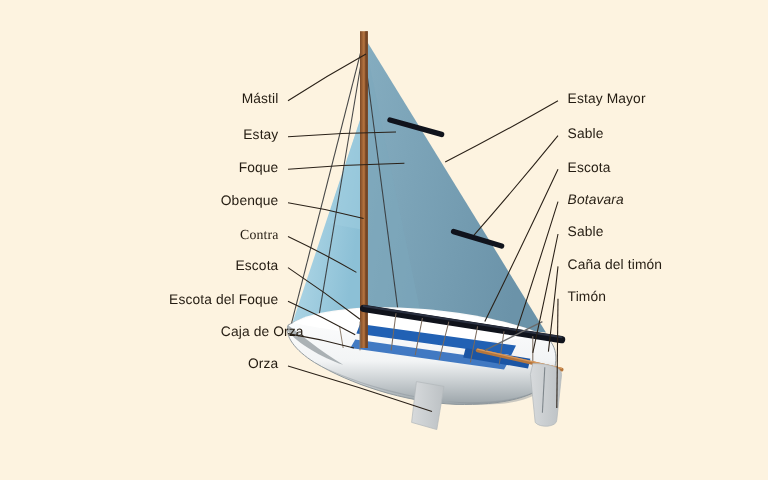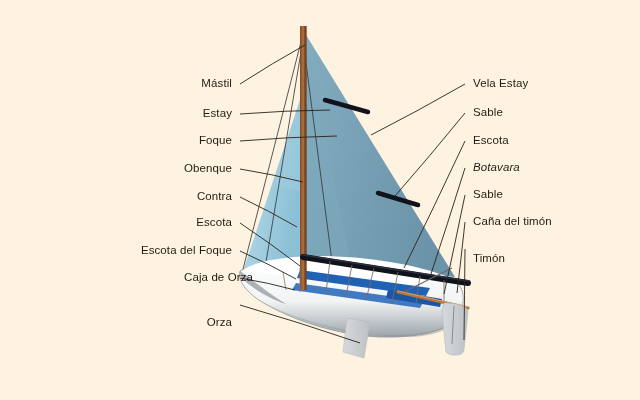--- a/index.html
+++ b/index.html
@@ -155,29 +155,29 @@
         <path d="M465,222 Q461,259 457,293"></path>
         <path d="M465,249 Q464.5,296 464,340"></path>
       </g>
   </svg>
 
   <div id="labels-left-layer">
       <div class="lbl left" style="top: 78px; right: 408px;">Mástil</div>
       <div class="lbl left" style="top: 108px; right: 408px;">Estay</div>
       <div class="lbl left" style="top: 135px; right: 408px;">Foque</div>
       <div class="lbl left" style="top: 163px; right: 408px;">Obenque</div>
-      <div class="lbl left" style="top: 191px; right: 408px;">Contra</div>
+      <div class="lbl left" style="top: 191px; right: 408px; font-family: Liberation Serif, serif;">Contra</div>
       <div class="lbl left" style="top: 217px; right: 408px;">Escota</div>
       <div class="lbl left" style="top: 245px; right: 408px;">Escota del Foque</div>
       <div class="lbl left" style="top: 272px; right: 387px;">Caja de Orza</div>
-      <div class="lbl left" style="top: 317px; right: 408px; padding-left: 28px;">Orza</div>
+      <div class="lbl left" style="top: 299px; right: 408px; padding-left: 28px;">Orza</div>
     </div>
   <div id="labels-right-layer">
-      <div class="lbl right" style="top: 78px; left: 473px;">Vela Estay</div>
+      <div class="lbl right" style="top: 78px; left: 473px;">Estay Mayor</div>
       <div class="lbl right" style="top: 107px; left: 473px; text-align: center;">Sable</div>
       <div class="lbl right" style="top: 135px; left: 473px;">Escota</div>
       <div class="lbl right" style="top: 162px; left: 473px; font-style: italic;">Botavara</div>
       <div class="lbl right" style="top: 189px; left: 473px;">Sable</div>
       <div class="lbl right" style="top: 216px; left: 473px;">Caña del timón</div>
-      <div class="lbl right" style="top: 253px; left: 473px;">Timón</div>
+      <div class="lbl right" style="top: 243px; left: 473px;">Timón</div>
     </div>
 
 </div>
 
 </body></html>

